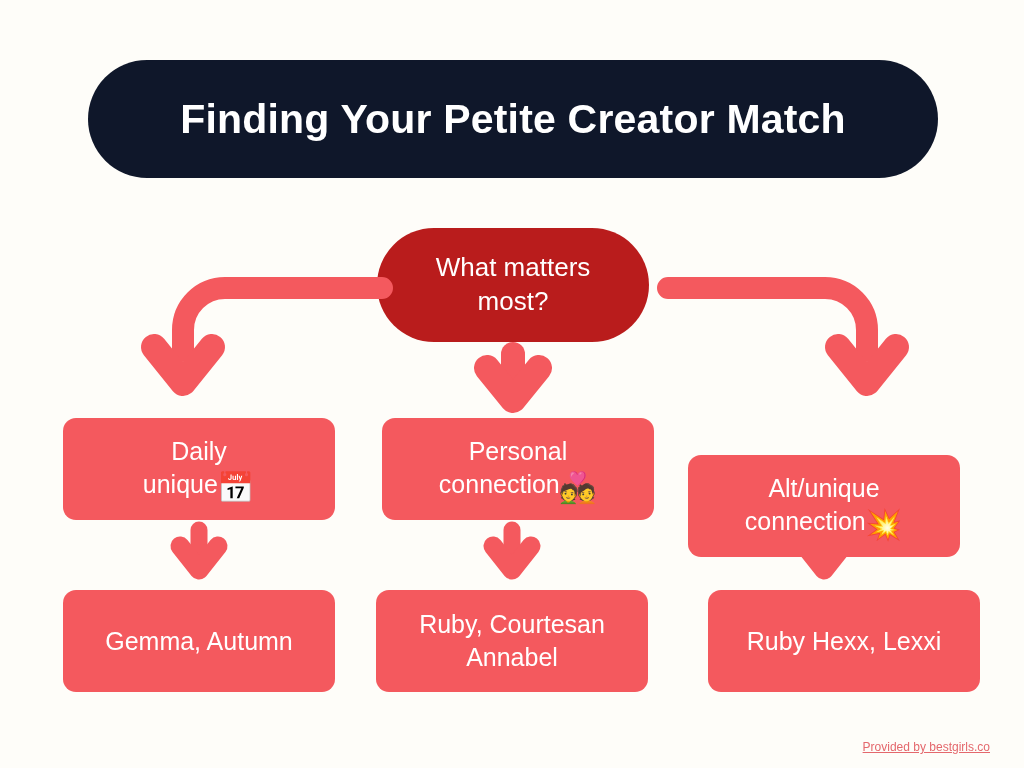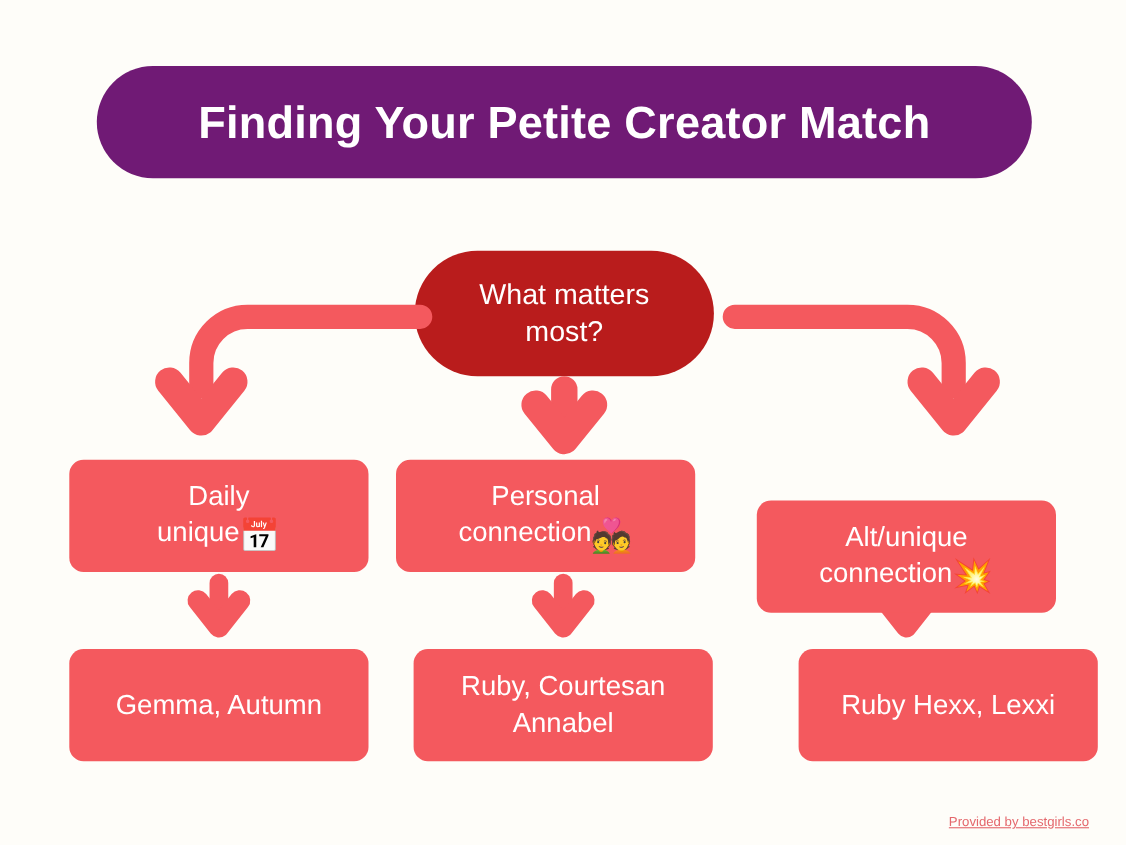--- a/index.html
+++ b/index.html
@@ -21,22 +21,22 @@
     width: 1024px;
     height: 768px;
   }
 
   
   .title-banner {
     position: absolute;
     left: 88px;
     top: 60px;
     width: 850px;
-    height: 102px;
-    background: #701a75;
+    height: 118px;
+    background: #0f172a;
     border-radius: 59px;
     display: flex;
     align-items: center;
     justify-content: center;
     box-sizing: border-box;
   }
   .title-text {
     color: #ffffff;
     font-size: 41px;
     font-weight: bold;
@@ -75,21 +75,21 @@
     height: 102px;
     background: #f4595e;
     border-radius: 13px;
     display: flex;
     align-items: center;
     justify-content: center;
     box-sizing: border-box;
     padding: 0 12px;
   }
   .branch-box.col-left   { left: 63px; }
-  .branch-box.col-center { left: 360px; }
+  .branch-box.col-center { left: 382px; }
   .branch-box.col-right  { left: 688px; margin-top: 37px; }
 
   .branch-label {
     color: #ffffff;
     font-size: 25px;
     line-height: 1.32;
     text-align: center;
   }
   .branch-icon {
     font-size: 30px;
@@ -106,21 +106,21 @@
     background: #f4595e;
     border-radius: 13px;
     display: flex;
     align-items: center;
     justify-content: center;
     box-sizing: border-box;
     padding: 0 14px;
   }
   .result-box.col-left   { left: 63px; }
   .result-box.col-center { left: 376px; }
-  .result-box.col-right  { left: 726px; }
+  .result-box.col-right  { left: 708px; }
 
   .result-label {
     color: #ffffff;
     font-size: 25px;
     line-height: 1.32;
     text-align: center;
   }
 
   
   .connector {

